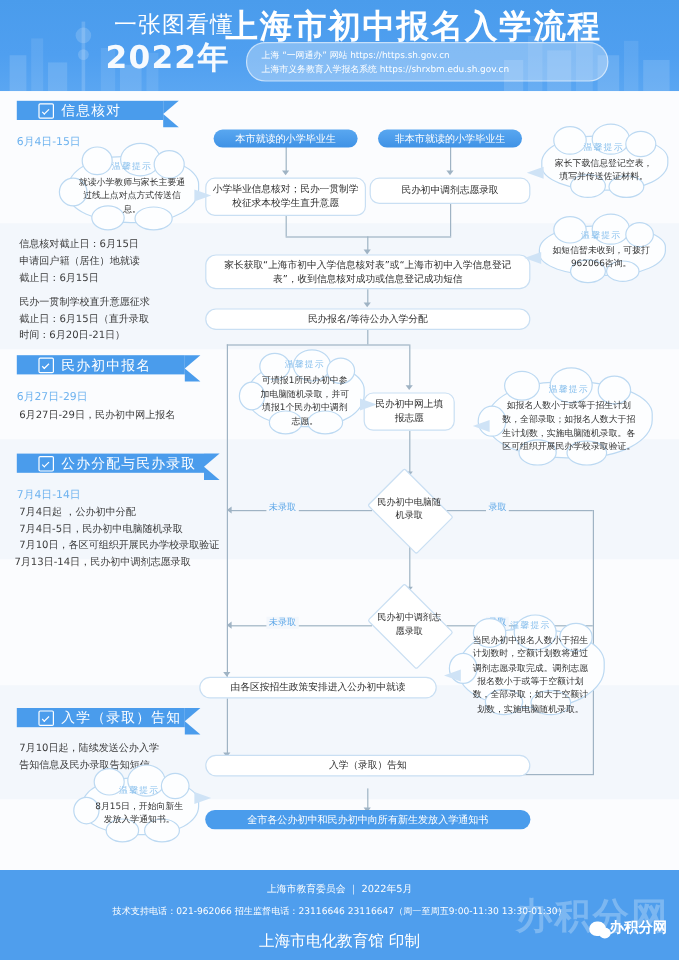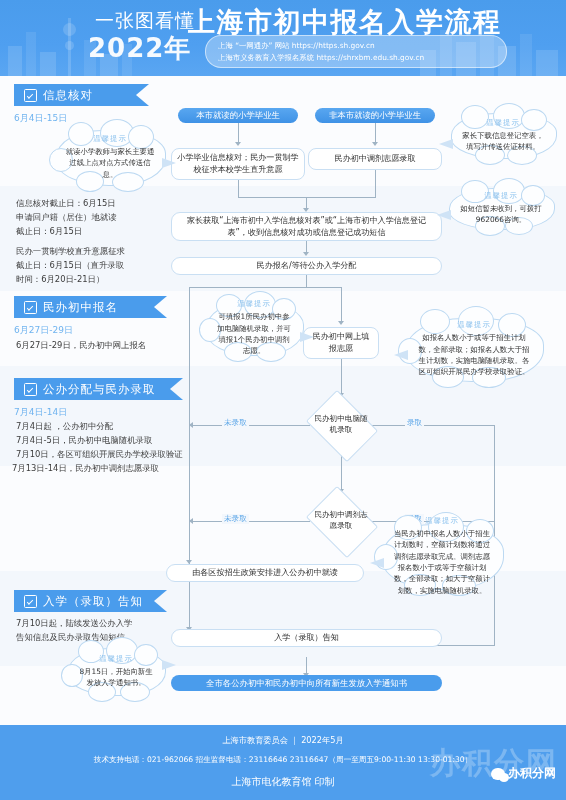--- a/index.html
+++ b/index.html
@@ -48,22 +48,22 @@
   
   .body-bg{
     position:absolute;left:0;top:76px;width:566px;height:649px;
     background:#fbfcfe;
   }
   .band{position:absolute;left:0;width:566px;background:#f3f7fc;}
 
   
   .sec{position:absolute;left:14px;}
   .sec-banner{
-    position:relative;height:22px;background:#4a9cec;
-    display:flex;align-items:center;padding-left:10px;box-sizing:border-box;
+    position:relative;height:16px;background:#4a9cec;
+    display:flex;align-items:center;padding-left:18px;box-sizing:border-box;
     color:#fff;font-size:11.5px;letter-spacing:1px;white-space:nowrap;
   }
   .sec-banner:after{
     content:"";position:absolute;right:-13px;top:0;
     border-top:11px solid #4a9cec;border-bottom:11px solid #4a9cec;
     border-right:13px solid transparent;
   }
   .sec-ico{
     width:11px;height:11px;border:1.2px solid #fff;border-radius:1.5px;
     margin-right:6px;position:relative;flex:0 0 auto;
@@ -162,21 +162,21 @@
 
   
   .footer{
     position:absolute;left:0;top:725px;width:566px;height:75px;
     background:#4f9eed;overflow:hidden;
   }
   .ft{position:absolute;color:#fff;white-space:nowrap;text-align:center;
       width:566px;left:0;}
   .ft1{top:10px;font-size:8.2px;}
   .ft2{top:30px;font-size:7.6px;}
-  .ft3{top:50px;font-size:10px;}
+  .ft3{top:50px;font-size:13px;}
   .wm{
     position:absolute;right:8px;top:18px;
     font-size:30px;font-weight:bold;color:rgba(255,255,255,0.26);
     letter-spacing:2px;white-space:nowrap;
   }
   .wm2{
     position:absolute;right:10px;top:40px;color:#fff;font-size:12px;
     font-weight:bold;white-space:nowrap;display:flex;align-items:center;gap:3px;
   }
   .wx{

